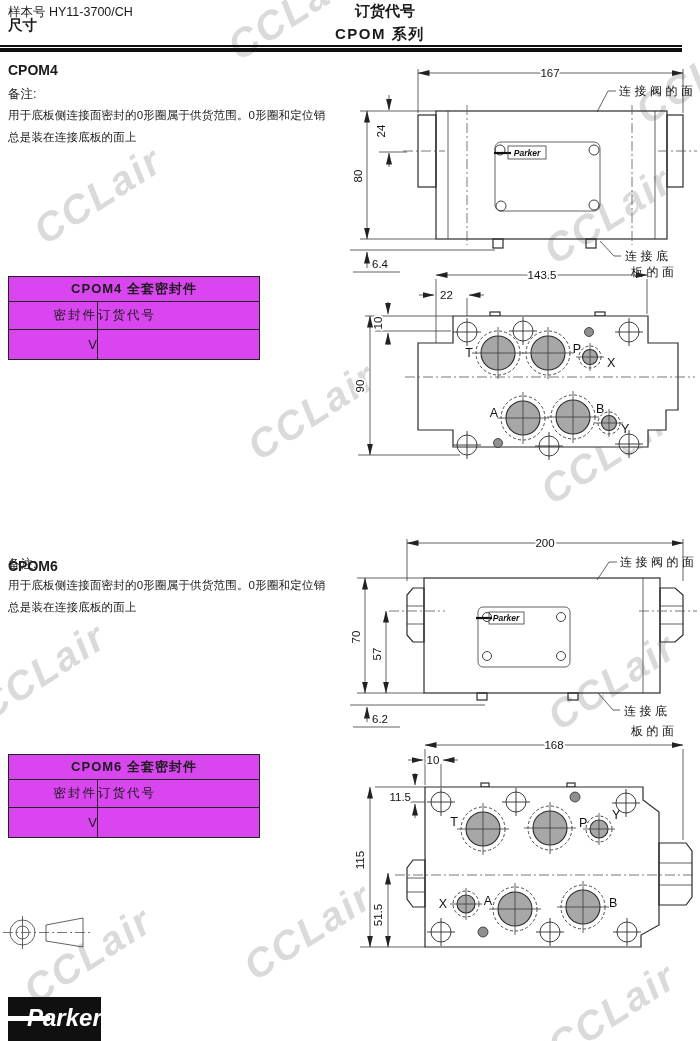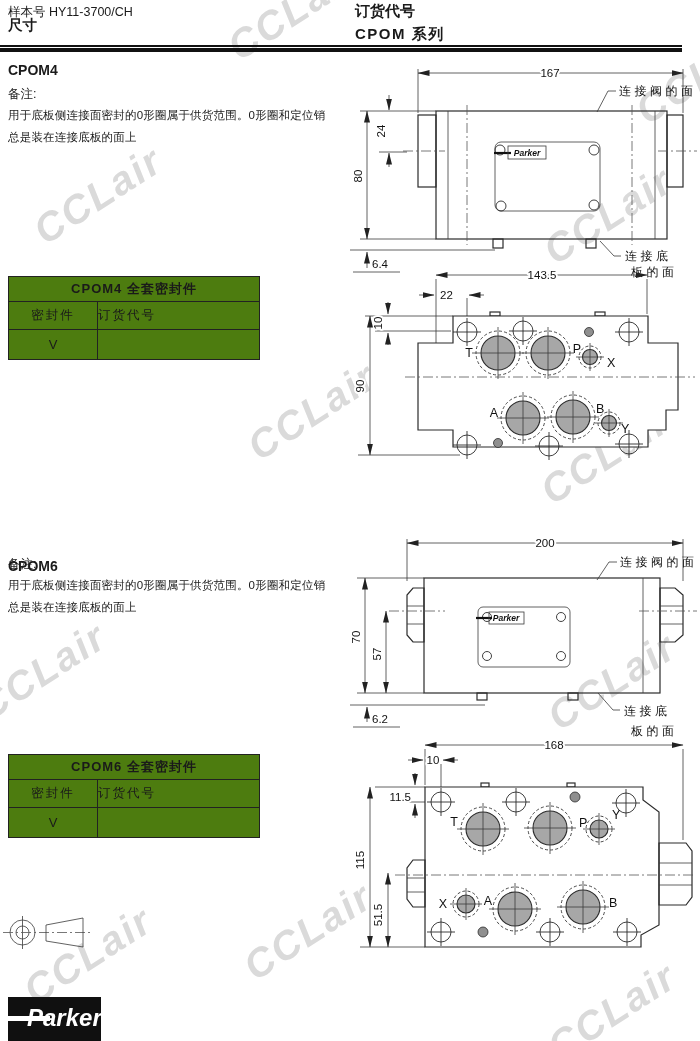--- a/index.html
+++ b/index.html
@@ -9,27 +9,27 @@
   .wm{position:absolute;z-index:0;font-size:40px;font-weight:bold;font-style:italic;
       color:#dadada;letter-spacing:2px;white-space:nowrap;
       transform:rotate(-33deg);transform-origin:left center;}
   .h-doc{font-size:12.5px;}
   .h-title{font-size:15px;font-weight:bold;}
   .h-series{font-size:15px;font-weight:bold;letter-spacing:1.5px;}
   .rule{position:absolute;left:0;width:682px;background:#111;z-index:1;}
   .sec-head{font-size:14px;font-weight:bold;}
   .note-lbl{font-size:12.5px;}
   .note-ln{font-size:11.5px;letter-spacing:0.2px;}
-  .seal-table{position:absolute;z-index:1;width:250px;border:1.6px solid #222;background:#4d7c0f;}
+  .seal-table{position:absolute;z-index:1;width:250px;border:1.6px solid #222;background:#d946ef;}
   .st-title{height:24px;line-height:24px;border-bottom:1.4px solid #222;text-align:center;
             font-weight:bold;font-size:13px;letter-spacing:1px;}
   .st-row{display:flex;}
   .st-hdr{height:27px;line-height:27px;font-size:12.5px;letter-spacing:2px;}
   .st-dat{height:29px;line-height:29px;font-size:13px;}
-  .st-c1{width:88px;border-right:1.4px solid #222;text-align:center;}
+  .st-c1{width:88px;border-right:1.4px solid #222;text-align:right;}
   .st-c2{flex:1;text-align:left;}
   .st-hdr.st-row{border-bottom:1.4px solid #222;}
   svg{position:absolute;z-index:1;overflow:visible;}
   .ol{stroke:#2b2b2b;stroke-width:1.2;fill:none;}
   .olw{stroke:#2b2b2b;stroke-width:1.2;fill:#fff;}
   .thin{stroke:#3a3a3a;stroke-width:0.8;fill:none;}
   .cl{stroke:#555;stroke-width:0.8;fill:none;stroke-dasharray:10 3 2 3;}
   .dashc{stroke:#333;stroke-width:0.9;fill:none;stroke-dasharray:3 2.2;}
   .port{fill:#a7a7a7;stroke:#2b2b2b;stroke-width:1.1;}
   .bolt{stroke:#2b2b2b;stroke-width:0.9;fill:none;}
@@ -57,21 +57,21 @@
   <div class="wm" style="left:545px;top:472px">CCLair</div>
   <div class="wm" style="left:-18px;top:688px">CCLair</div>
   <div class="wm" style="left:552px;top:698px">CCLair</div>
   <div class="wm" style="left:248px;top:948px">CCLair</div>
   <div class="wm" style="left:28px;top:972px">CCLair</div>
   <div class="wm" style="left:552px;top:1028px">CCLair</div>
 
   <div class="abs h-doc" style="left:8px;top:4px">样本号 HY11-3700/CH</div>
   <div class="abs h-title" style="left:8px;top:16px;font-size:14.5px">尺寸</div>
   <div class="abs h-title" style="left:355px;top:2px">订货代号</div>
-  <div class="abs h-series" style="left:355px;top:25px">CPOM 系列</div>
+  <div class="abs h-series" style="left:335px;top:25px">CPOM 系列</div>
   <div class="rule" style="top:45px;height:1.5px"></div>
   <div class="rule" style="top:48px;height:3.5px"></div>
 
   <div class="abs sec-head" style="left:8px;top:62px">CPOM4</div>
   <div class="abs note-lbl" style="left:8px;top:86px">备注:</div>
   <div class="abs note-ln" style="left:8px;top:108px">用于底板侧连接面密封的0形圈属于供货范围。0形圈和定位销</div>
   <div class="abs note-ln" style="left:8px;top:130px">总是装在连接底板的面上</div>
 
   <div class="seal-table" style="left:8px;top:276px">
     <div class="st-title">CPOM4 全套密封件</div>

